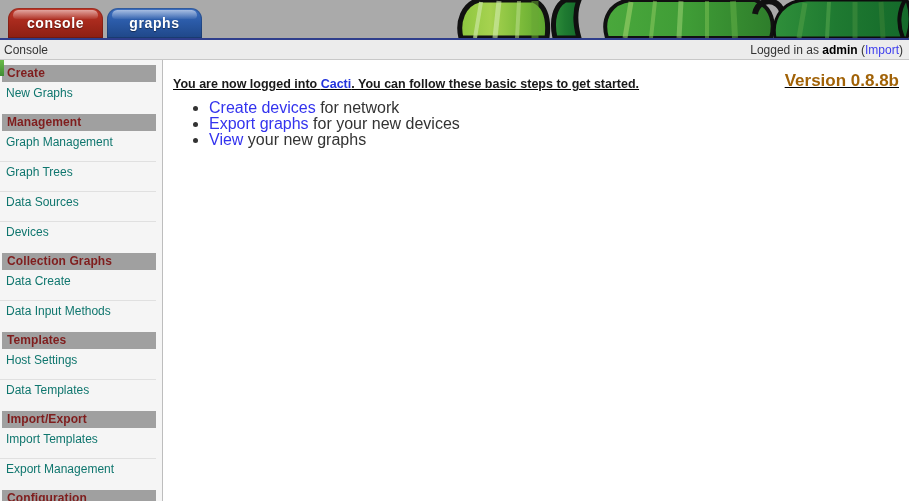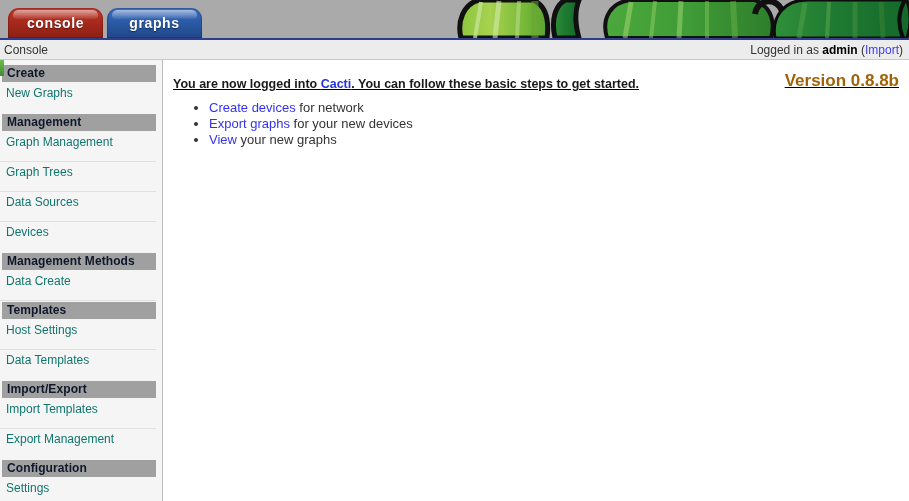--- a/index.html
+++ b/index.html
@@ -112,21 +112,21 @@
     position: absolute;
     left: 0; top: 0;
     width: 4px; height: 16px;
     background: linear-gradient(to bottom, #6cbb4a, #3f8c33);
   }
   .nav-header {
     margin: 1px 6px 1px 2px;
     height: 17px;
     line-height: 17px;
     background: #a0a0a0;
-    color: #0f172a;
+    color: #7f1d1d;
     font-weight: bold;
     font-size: 12px;
     padding-left: 5px;
     letter-spacing: 0.1px;
   }
   .nav-link {
     display: block;
     height: 30px;
     line-height: 21px;
     padding-left: 6px;
@@ -167,21 +167,21 @@
     font-weight: bold;
     color: #a16207;
     padding-left: 14px;
   }
   ul.steps {
     margin: 9px 0 0 0;
     padding-left: 36px;
     list-style: disc;
   }
   ul.steps li {
-    font-size: 13px;
+    font-size: 16px;
     color: #333333;
     line-height: 16px;
     margin: 0;
   }
   ul.steps li a {
     color: #3333ee;
     text-decoration: none;
   }
 </style>
 </head>
@@ -259,22 +259,23 @@
 
       <div class="nav-header">Create</div>
       <a class="nav-link no-rule" href="#">New Graphs</a>
 
       <div class="nav-header">Management</div>
       <a class="nav-link" href="#">Graph Management</a>
       <a class="nav-link" href="#">Graph Trees</a>
       <a class="nav-link" href="#">Data Sources</a>
       <a class="nav-link no-rule" href="#">Devices</a>
 
-      <div class="nav-header">Management Methods</div>
+      <div class="nav-header">Collection Graphs</div>
       <a class="nav-link" href="#">Data Create</a>
+      <a class="nav-link no-rule" href="#">Data Input Methods</a>
 
       <div class="nav-header">Templates</div>
       <a class="nav-link" href="#">Host Settings</a>
       <a class="nav-link no-rule" href="#">Data Templates</a>
 
       <div class="nav-header">Import/Export</div>
       <a class="nav-link" href="#">Import Templates</a>
       <a class="nav-link no-rule" href="#">Export Management</a>
 
       <div class="nav-header">Configuration</div>

